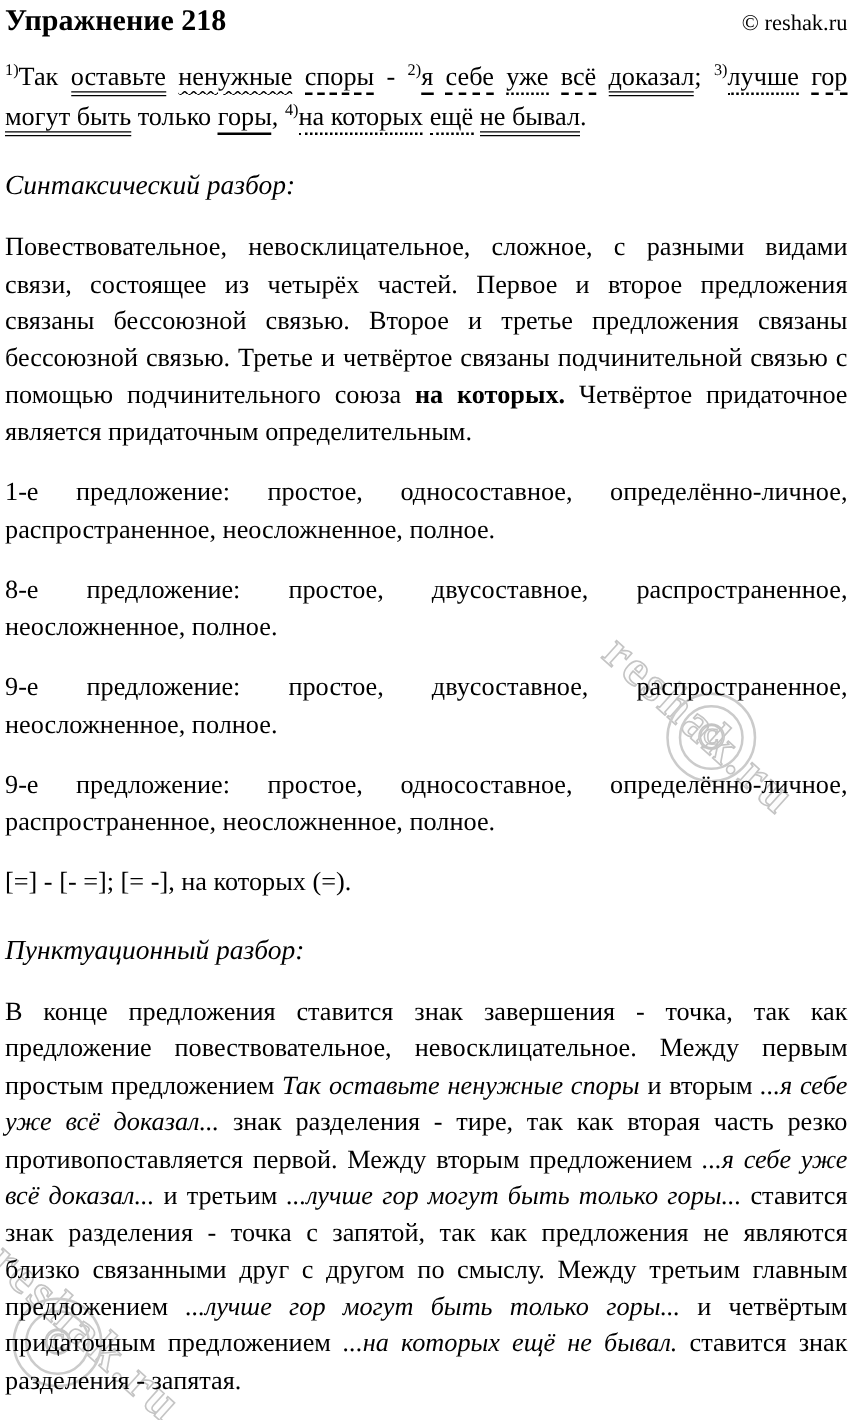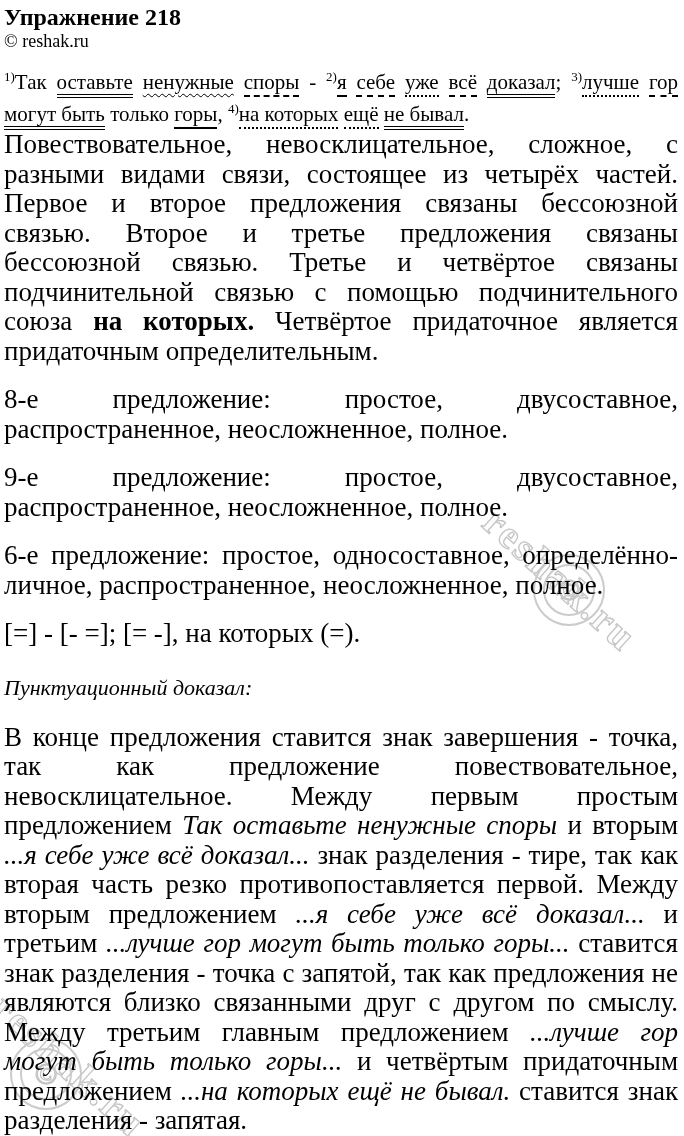--- a/index.html
+++ b/index.html
@@ -3,35 +3,35 @@
 <meta charset="utf-8">
 <style>
   * { margin:0; padding:0; box-sizing:border-box; }
   html,body { background:#ffffff; }
   body {
     width:684px; height:1136px; position:relative; overflow:hidden;
     font-family:"Liberation Serif","DejaVu Serif",serif; color:#000;
   }
   .page { position:relative; z-index:1; padding:4px 6px 0 4px; }
 
-  .page-header { display:flex; justify-content:space-between; align-items:baseline; margin-bottom:14px;flex-direction:column; }
+  .page-header { display:flex; justify-content:space-between; align-items:baseline; margin-bottom:14px; }
   .exercise-title { font-size:24px; font-weight:bold; }
   .copyright { font-size:18px; }
 
-  .sentence { font-size:21px; line-height:32px; text-align:justify; }
+  .sentence { font-size:21px; line-height:32px; text-align:justify; margin-bottom:24px; }
   .clause-num { font-size:13px; vertical-align:super; line-height:0; }
 
   .u-solid   { border-bottom:2px solid #000; padding-bottom:1px; }
   .u-double  { border-bottom:4px double #000; }
   .u-dashed  { border-bottom:2px dashed #000; padding-bottom:1px; }
   .u-dashdot { border-bottom:2px dotted #000; padding-bottom:1px; }
   .u-wavy    { text-decoration-line:underline; text-decoration-style:wavy; text-decoration-thickness:1px; text-underline-offset:4px; }
 
   .section-heading { font-size:22px; font-style:italic; font-weight:normal; margin:26px 0 22px; }
-  p.body-par { font-size:27px; line-height:29.5px; text-align:justify; margin-bottom:19px; }
+  p.body-par { font-size:21px; line-height:29.5px; text-align:justify; margin-bottom:19px; }
   .schema-line { text-align:left; }
   .b  { font-weight:bold; }
   .it { font-style:italic; }
 
   
   .watermark { position:absolute; z-index:0; pointer-events:none; }
   .wm-text {
     display:block; white-space:nowrap;
     font-size:40px; font-weight:bold; letter-spacing:3px;
     color:#fdfdfd; -webkit-text-stroke:1.3px #c4c4c4;
@@ -74,26 +74,28 @@
 
 <div class="page">
 
   <div class="page-header">
     <span class="exercise-title">Упражнение 218</span>
     <span class="copyright">© reshak.ru</span>
   </div>
 
   <p class="sentence"><sup class="clause-num">1)</sup><span>Так </span><span class="u-double">оставьте</span><span> </span><span class="u-wavy">ненужные</span><span> </span><span class="u-dashed">споры</span><span> - </span><sup class="clause-num">2)</sup><span class="u-solid">я</span><span> </span><span class="u-dashed">себе</span><span> </span><span class="u-dashdot">уже</span><span> </span><span class="u-dashed">всё</span><span> </span><span class="u-double">доказал</span><span>; </span><sup class="clause-num">3)</sup><span class="u-dashdot">лучше</span><span> </span><span class="u-dashed">гор</span><span> </span><span class="u-double">могут быть</span><span> только </span><span class="u-solid">горы</span><span>, </span><sup class="clause-num">4)</sup><span class="u-dashdot">на которых</span><span> </span><span class="u-dashdot">ещё</span><span> </span><span class="u-double">не бывал</span><span>.</span></p>
 
+  <h2 class="section-heading">Синтаксический разбор:</h2>
 
   <p class="body-par"><span>Повествовательное, невосклицательное, сложное, с разными видами связи, состоящее из четырёх частей. Первое и второе предложения связаны бессоюзной связью. Второе и третье предложения связаны бессоюзной связью. Третье и четвёртое связаны подчинительной связью с помощью подчинительного союза </span><span class="b">на которых.</span><span> Четвёртое придаточное является придаточным определительным.</span></p>
 
+  <p class="body-par">1-е предложение: простое, односоставное, определённо-личное, распространенное, неосложненное, полное.</p>
   <p class="body-par">8-е предложение: простое, двусоставное, распространенное, неосложненное, полное.</p>
   <p class="body-par">9-е предложение: простое, двусоставное, распространенное, неосложненное, полное.</p>
-  <p class="body-par">6-е предложение: простое, односоставное, определённо-личное, распространенное, неосложненное, полное.</p>
+  <p class="body-par">9-е предложение: простое, односоставное, определённо-личное, распространенное, неосложненное, полное.</p>
 
   <p class="body-par schema-line">[=] - [- =]; [= -], на которых (=).</p>
 
-  <h2 class="section-heading">Пунктуационный доказал:</h2>
+  <h2 class="section-heading">Пунктуационный разбор:</h2>
 
   <p class="body-par"><span>В конце предложения ставится знак завершения - точка, так как предложение повествовательное, невосклицательное. Между первым простым предложением </span><span class="it">Так оставьте ненужные споры</span><span> и вторым </span><span class="it">...я себе уже всё доказал...</span><span> знак разделения - тире, так как вторая часть резко противопоставляется первой. Между вторым предложением </span><span class="it">...я себе уже всё доказал...</span><span> и третьим </span><span class="it">...лучше гор могут быть только горы...</span><span> ставится знак разделения - точка с запятой, так как предложения не являются близко связанными друг с другом по смыслу. Между третьим главным предложением </span><span class="it">...лучше гор могут быть только горы...</span><span> и четвёртым придаточным предложением </span><span class="it">...на которых ещё не бывал.</span><span> ставится знак разделения - запятая.</span></p>
 
 </div>
 
 </body></html>

